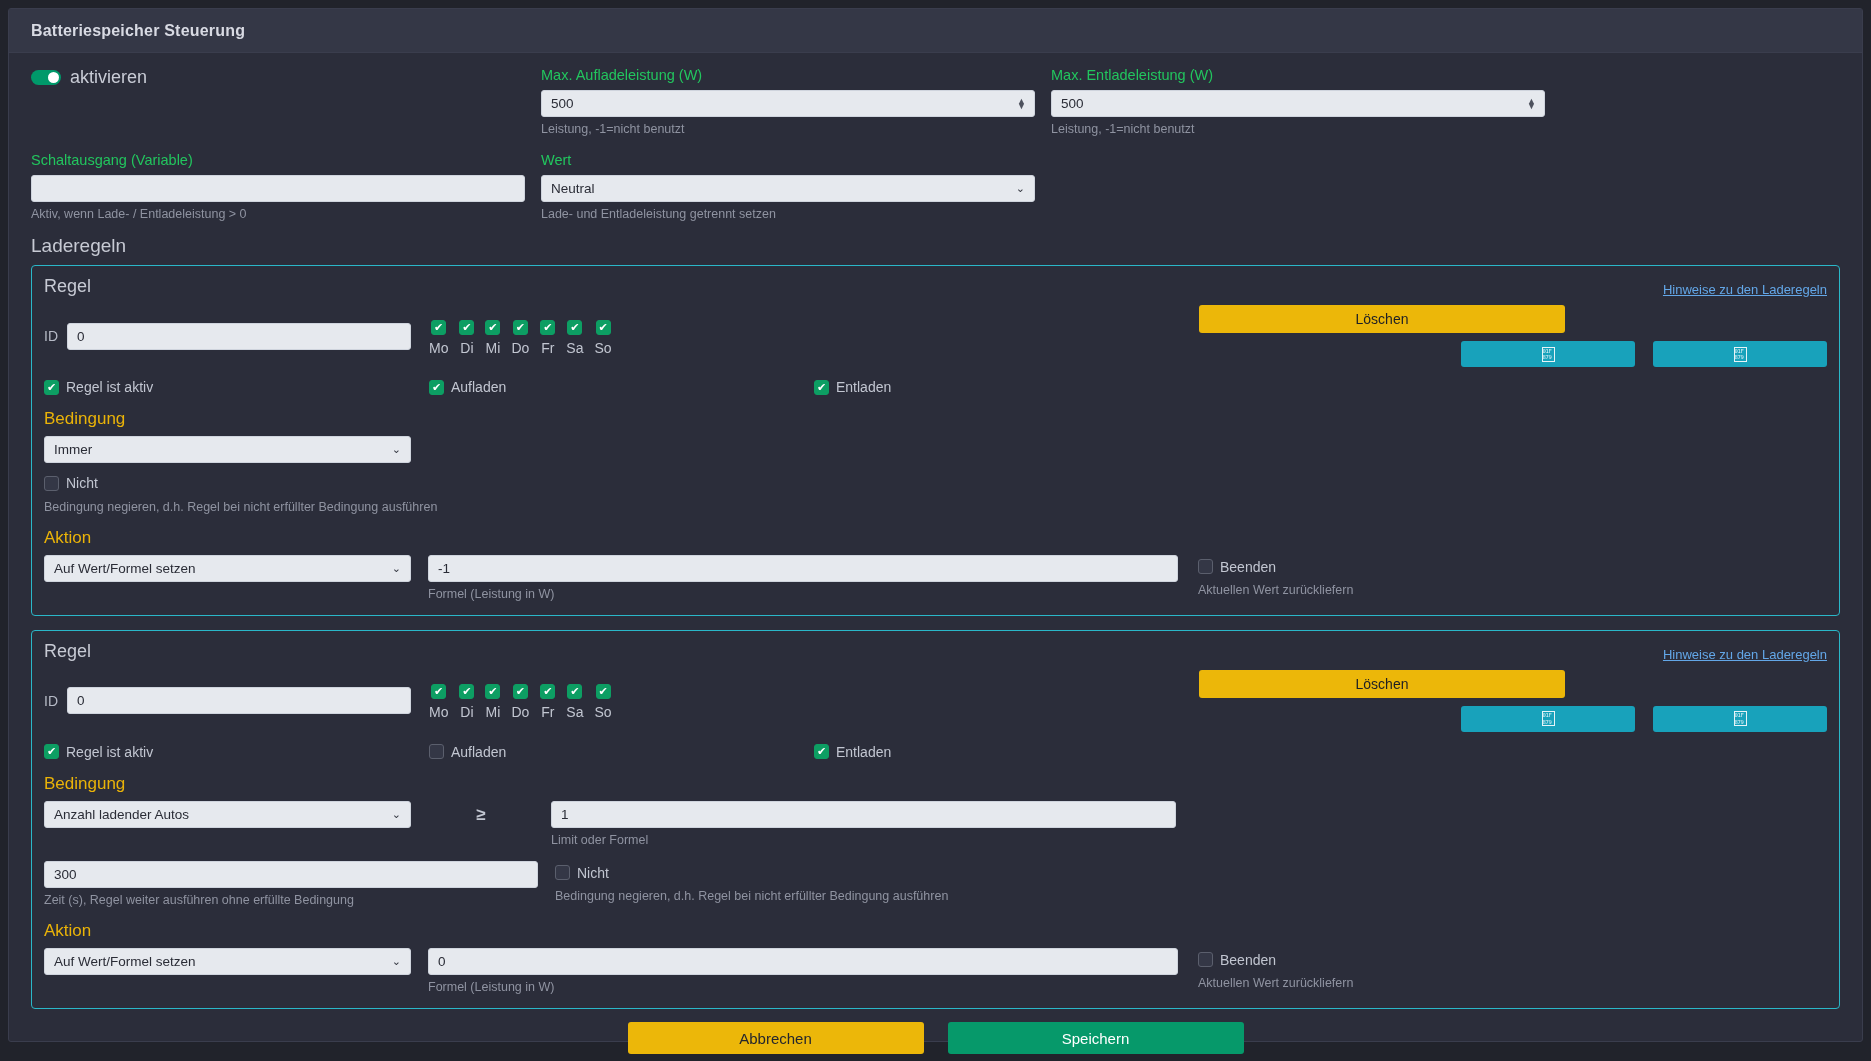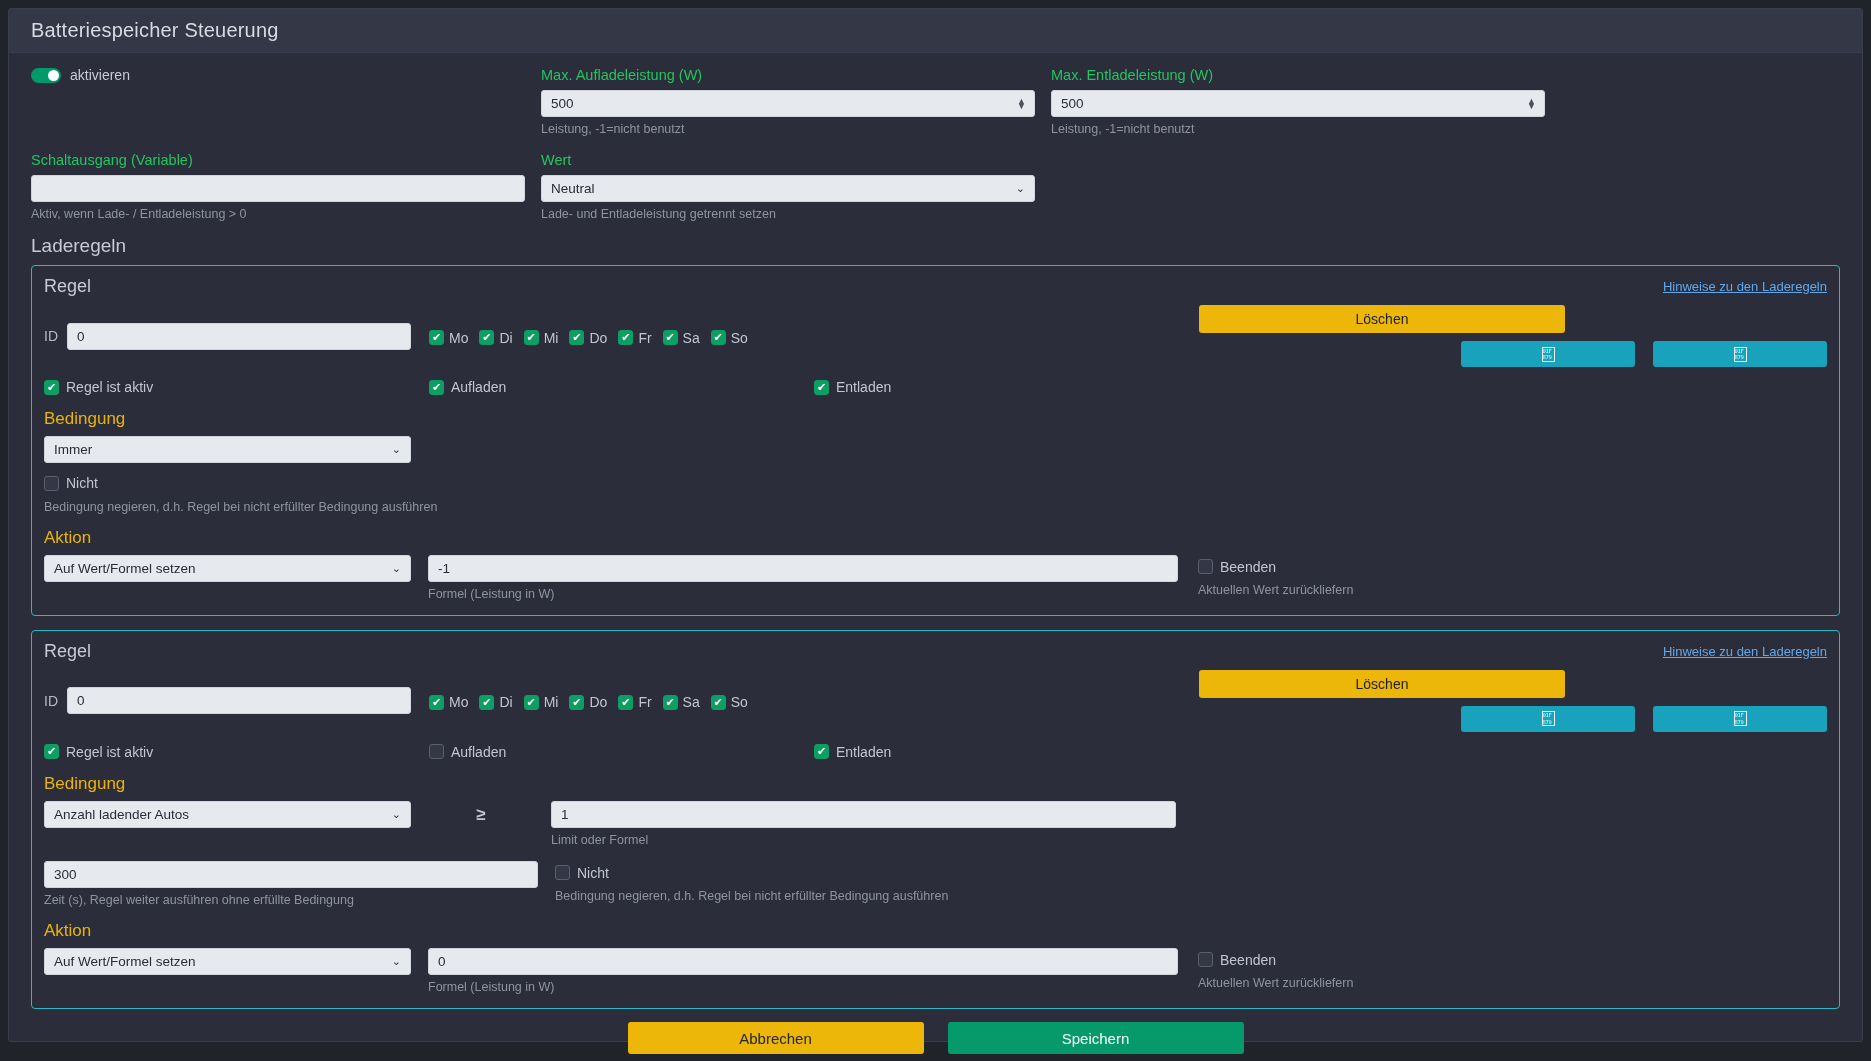--- a/index.html
+++ b/index.html
@@ -28,22 +28,22 @@
   .panel-header {
     height: 44px;
     background: #343746;
     display: flex;
     align-items: center;
     padding: 0 22px;
     border-bottom: 1px solid #3a3d4d;
   }
   .panel-title {
     color: #d8dae3;
-    font-size: 20px;
-    font-weight: 400;
+    font-size: 16px;
+    font-weight: 700;
     letter-spacing: .2px;
   }
   .panel-body {
     padding: 14px 22px 18px 22px;
   }
   .label {
     color: #22c55e;
     font-size: 14.5px;
     margin-bottom: 7px;
     display: block;
@@ -106,21 +106,21 @@
     background: #00996a;
     position: relative;
   }
   .toggle .knob {
     position: absolute;
     width: 11px; height: 11px;
     border-radius: 50%;
     background: #fff;
     top: 2px; right: 2px;
   }
-  .toggle-label { color: #c9ccd6; font-size: 14px; }
+  .toggle-label { color: #c9ccd6; font-size: 18px; }
 
   
   .cb-wrap { display: inline-flex; align-items: center; gap: 7px; }
   .cb {
     width: 15px; height: 15px;
     border-radius: 3px;
     border: 1px solid #5b5f6d;
     background: #343746;
     display: inline-flex;
     align-items: center; justify-content: center;
@@ -158,39 +158,39 @@
   .rule {
     border: 1px solid #2ab7c8;
     border-radius: 4px;
     padding: 10px 12px 14px 12px;
     margin-bottom: 14px;
     position: relative;
   }
   .rule-head {
     display: flex;
     justify-content: space-between;
-    align-items: center;
+    align-items: flex-end;
   }
   .rule-title { color: #c7cad4; font-size: 18px; }
   .rule-link {
     color: #63a7e8;
     font-size: 13px;
     text-decoration: underline;
   }
   .rule-grid {
     display: grid;
     grid-template-columns: 385px 385px 385px auto;
     margin-top: 8px;
   }
   .id-row { display: flex; align-items: center; gap: 9px; }
   .id-label { color: #b6bac6; font-size: 14px; }
   .id-field { width: 344px; }
 
   .days { display: flex; align-items: center; gap: 11px; padding-top: 3px; }
-  .day { display: inline-flex; align-items: center; gap: 5px; }
+  .day { display: inline-flex; align-items: center; gap: 5px; flex-direction: column; }
 
   .btn {
     border: none;
     border-radius: 3px;
     font-family: "Liberation Sans", sans-serif;
     cursor: pointer;
     display: flex;
     align-items: center;
     justify-content: center;
   }

